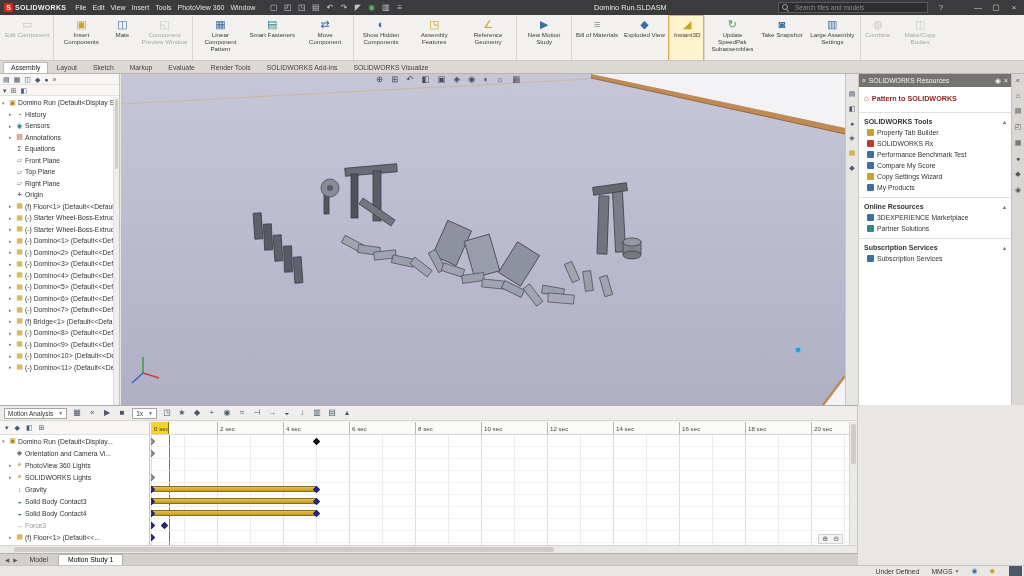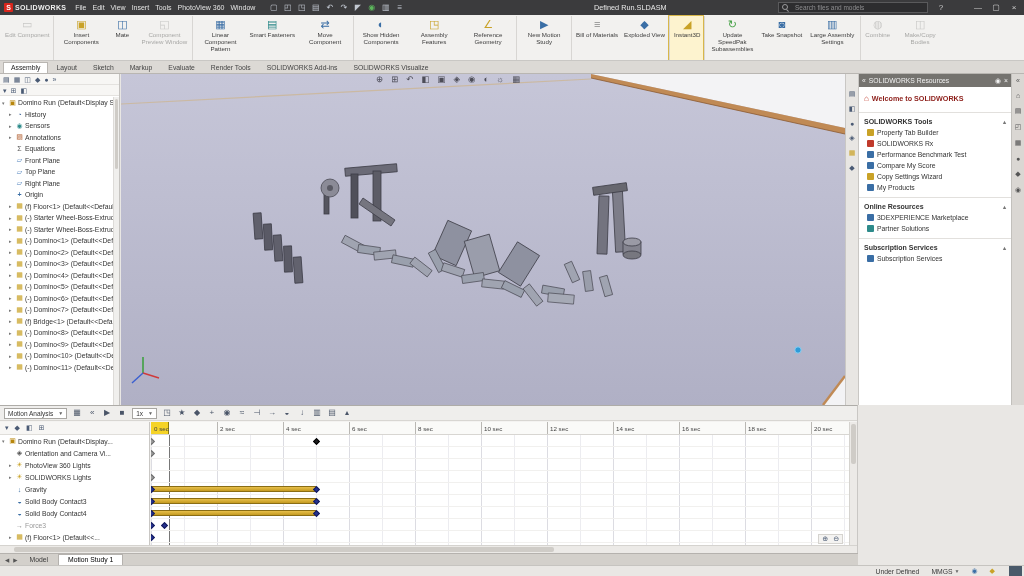--- a/index.html
+++ b/index.html
@@ -157,21 +157,21 @@
         <span class="qi">◰</span>
         <span class="qi">◳</span>
         <span class="qi">▤</span>
         <span class="qi">↶</span>
         <span class="qi">↷</span>
         <span class="qi">◤</span>
         <span class="qi qgreen">◉</span>
         <span class="qi">▥</span>
         <span class="qi">≡</span>
     </div>
-    <span class="doc-title">Defined Run.SLDASM</span>
+    <span class="doc-title">Domino Run.SLDASM</span>
     <div class="searchbox">
       <span class="mag"></span>
       <input type="text" placeholder="Search files and models" style="">
     </div>
     <span class="help-btn">?</span>
     <div class="winbtns">
       <span>—</span>
         <span>▢</span>
         <span>×</span>
     </div>
@@ -510,21 +510,21 @@
 
     <div class="taskpane">
       <div class="tp-header">
         <span>«</span>
         <span class="tp-title">SOLIDWORKS Resources</span>
         <span>◉</span>
         <span>×</span>
       </div>
       <div class="tp-welcome">
         <span class="house">⌂</span>
-        <span>Welcome to SOLIDWORKS</span>
+        <span>Pattern to SOLIDWORKS</span>
       </div>
       <div class="tp-sec-title">
         <span>SOLIDWORKS Tools</span>
         <span class="chev">▴</span>
       </div>
       <div class="tp-item">
           <span class="ic-sq tpg"></span>
           <span>Property Tab Builder</span>
         </div>
         <div class="tp-item">

